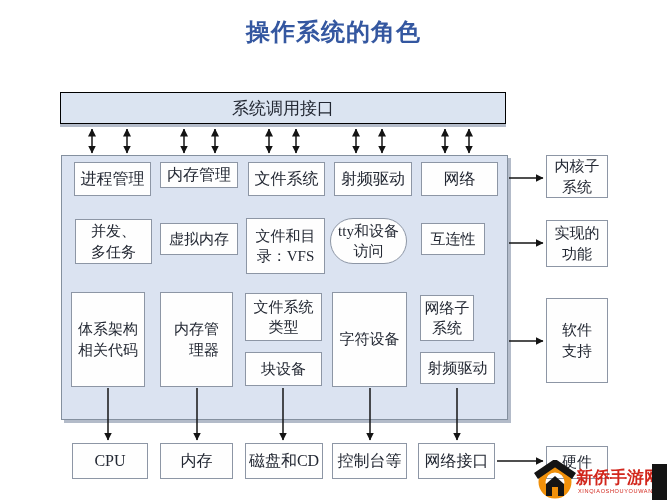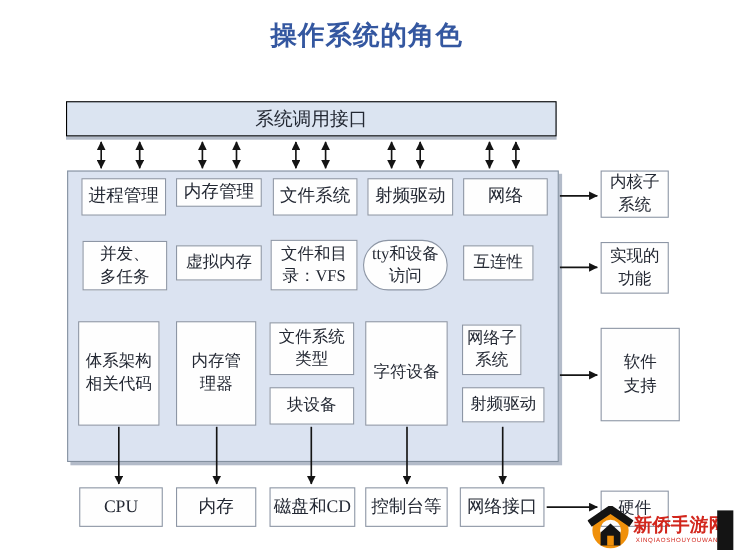--- a/index.html
+++ b/index.html
@@ -56,49 +56,49 @@
 
   <div class="bx f16" style="left:74px;top:162px;width:77px;height:34px;">进程管理</div>
   <div class="bx f16" style="left:160px;top:162px;width:78px;height:26px;">内存管理</div>
   <div class="bx f16" style="left:248px;top:162px;width:77px;height:34px;">文件系统</div>
   <div class="bx f16" style="left:334px;top:162px;width:78px;height:34px;">射频驱动</div>
   <div class="bx f16" style="left:421px;top:162px;width:77px;height:34px;">网络</div>
 
   <div class="bx" style="left:75px;top:219px;width:77px;height:45px;">并发、
 多任务</div>
   <div class="bx" style="left:160px;top:223px;width:78px;height:32px;">虚拟内存</div>
-  <div class="bx" style="left:246px;top:218px;width:79px;height:46px;">文件和目
+  <div class="bx" style="left:246px;top:218px;width:79px;height:56px;">文件和目
 录：VFS</div>
   <div class="bx" style="left:330px;top:218px;width:77px;height:46px;border-radius:23px;">tty和设备
 访问</div>
   <div class="bx" style="left:421px;top:223px;width:64px;height:32px;">互连性</div>
 
   <div class="bx" style="left:71px;top:292px;width:74px;height:95px;">体系架构
 相关代码</div>
-  <div class="bx" style="left:160px;top:292px;width:73px;height:95px;">内存管
+  <div class="bx" style="left:160px;top:292px;width:73px;height:95px;text-align:right;">内存管
 理器</div>
   <div class="bx" style="left:245px;top:293px;width:77px;height:48px;">文件系统
 类型</div>
   <div class="bx" style="left:245px;top:352px;width:77px;height:34px;">块设备</div>
   <div class="bx" style="left:332px;top:292px;width:75px;height:95px;">字符设备</div>
   <div class="bx" style="left:420px;top:295px;width:54px;height:46px;">网络子
 系统</div>
   <div class="bx" style="left:420px;top:352px;width:75px;height:32px;">射频驱动</div>
 
   <div class="bx f16" style="left:72px;top:443px;width:76px;height:36px;">CPU</div>
   <div class="bx f16" style="left:160px;top:443px;width:73px;height:36px;">内存</div>
   <div class="bx f16" style="left:245px;top:443px;width:78px;height:36px;">磁盘和CD</div>
   <div class="bx f16" style="left:332px;top:443px;width:75px;height:36px;">控制台等</div>
   <div class="bx f16" style="left:418px;top:443px;width:77px;height:36px;">网络接口</div>
 
   <div class="bx" style="left:546px;top:155px;width:62px;height:43px;">内核子
 系统</div>
   <div class="bx" style="left:546px;top:220px;width:62px;height:47px;">实现的
 功能</div>
-  <div class="bx" style="left:546px;top:298px;width:72px;height:85px;">软件
+  <div class="bx" style="left:546px;top:298px;width:62px;height:85px;">软件
 支持</div>
   <div class="bx" style="left:546px;top:446px;width:62px;height:33px;">硬件</div>
 
   <svg class="connectors" width="667" height="500" viewBox="0 0 667 500">
     <defs>
       <marker id="ah" viewBox="0 0 8 8" refX="7.5" refY="4" markerWidth="8" markerHeight="8" markerUnits="userSpaceOnUse" orient="auto-start-reverse">
         <path d="M0,0 L8,4 L0,8 Z" fill="#141414"></path>
       </marker>
     </defs>
     <g stroke="#141414" stroke-width="1.5">

